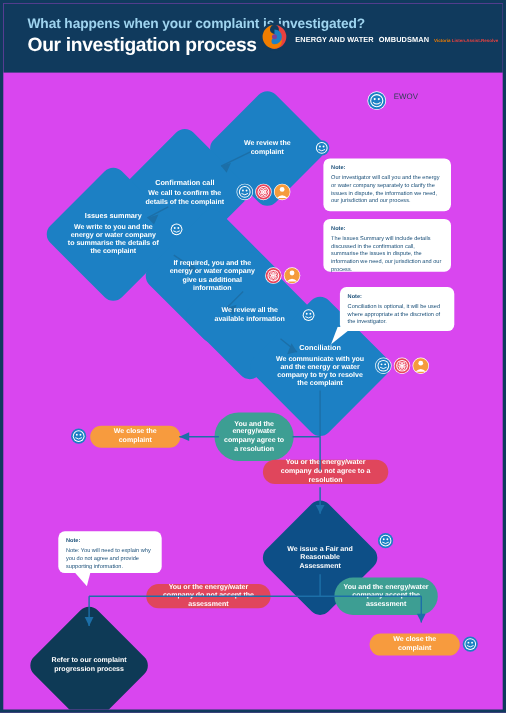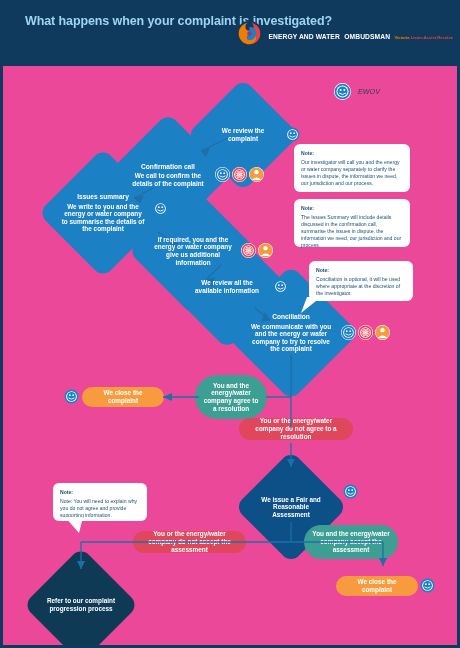--- a/index.html
+++ b/index.html
@@ -5,21 +5,21 @@
   html,body{margin:0;padding:0;}
   body{
     width:460px;height:648px;
     background:#ffffff;
     font-family:"Liberation Sans", sans-serif;
     overflow:hidden;
   }
   .poster{
     position:relative;
     width:460px;height:648px;
-    background:#ec4899;
+    background:#d946ef;
     box-sizing:border-box;
     border:3px solid #103a5d;
     overflow:hidden;
   }
 
   
   .header{
     position:absolute;left:0;top:0;width:460px;height:63px;
     background:#103a5d;
     box-sizing:border-box;
@@ -39,21 +39,21 @@
   .logo-mark{width:27px;height:27px;flex:0 0 auto;}
   .logo-txt{line-height:1;}
   .logo-l1{font-size:6.7px;font-weight:bold;color:#ffffff;letter-spacing:0.1px;white-space:nowrap;}
   .logo-l2{font-size:6.7px;font-weight:bold;color:#ffffff;letter-spacing:0.1px;white-space:nowrap;margin-top:1px;}
   .logo-l3{font-size:4.1px;font-weight:bold;white-space:nowrap;margin-top:1.5px;}
   .logo-l3 .vic{color:#f07d00;}
   .logo-l3 .tag{color:#e8413f;}
 
   
   .legend{position:absolute;left:331px;top:80px;}
-  .legend-row{display:flex;align-items:center;margin-bottom:8px;font-style:italic;}
+  .legend-row{display:flex;align-items:flex-start;margin-bottom:8px;}
   .legend-label{font-size:7.2px;color:#2e3f52;margin-left:7px;white-space:nowrap;}
 
   
   .ric{width:15px;height:15px;border-radius:50%;flex:0 0 auto;
        display:flex;align-items:center;justify-content:center;
        background:#ffffff;box-sizing:border-box;}
   .ric svg{display:block;}
   .ric-lg{width:17px;height:17px;}
 
   
@@ -109,20 +109,21 @@
   .ico-abs{position:absolute;z-index:5;}
   .ico-row{position:absolute;display:flex;gap:2px;z-index:5;}
 </style>
 </head>
 <body>
 
 <div class="poster">
 
   <div class="header">
     <div class="hdr-line1">What happens when your complaint is investigated?</div>
+    <div class="hdr-line2">Our investigation process</div>
 
     <div class="logo">
       <span class="logo-mark">
         <svg width="27" height="27" viewBox="0 0 40 40">
           <circle cx="20" cy="20" r="19" fill="#103a5d"></circle>
           <path d="M20 4 a16 16 0 0 1 0 32 a10 10 0 0 1 0-20 a6 6 0 0 0 0-12 z" fill="#e8413f"></path>
           <path d="M20 4 a16 16 0 0 0 0 32 a10 10 0 0 0 0-20 a6 6 0 0 1 0-12 z" fill="#f07d00"></path>
           <path d="M20 10 a10 10 0 0 1 0 20 a4 4 0 0 1 0-8 a2 2 0 0 0 0-4 z" fill="#1c80c4"></path>
           <circle cx="20" cy="20" r="3.4" fill="#7d3f98"></circle>
         </svg>

